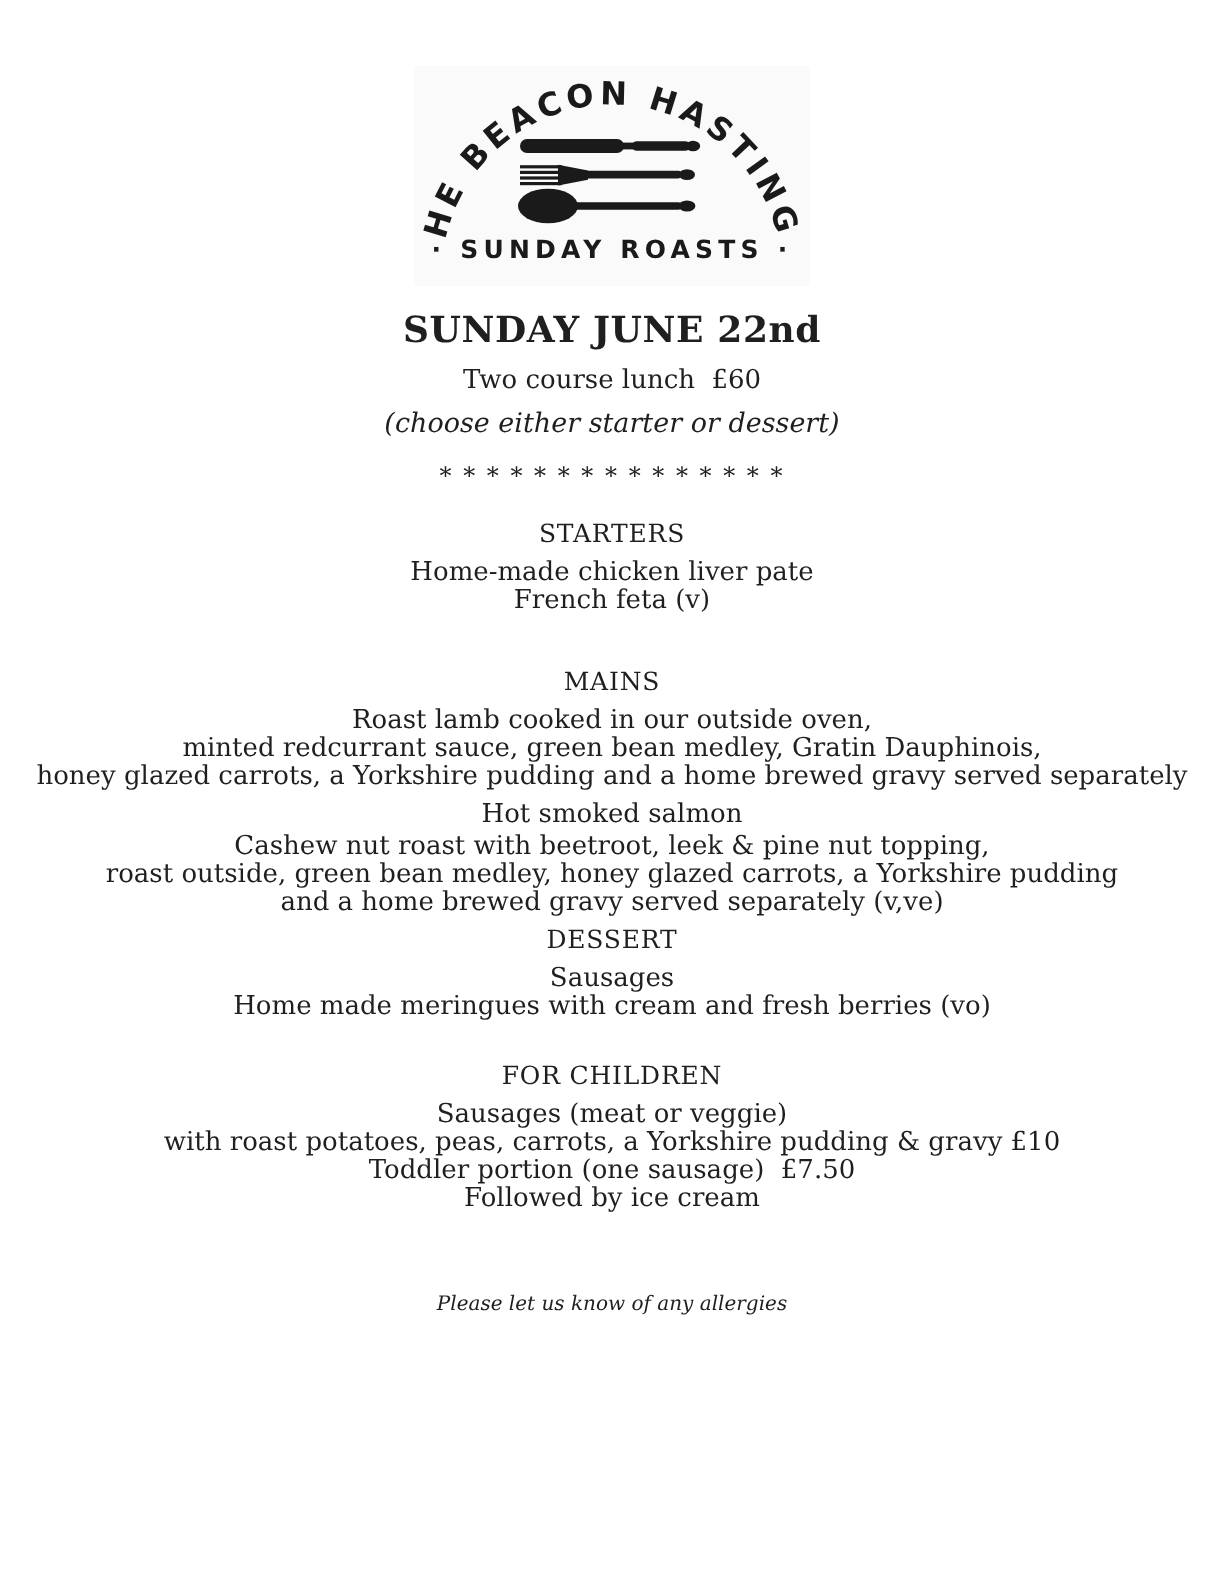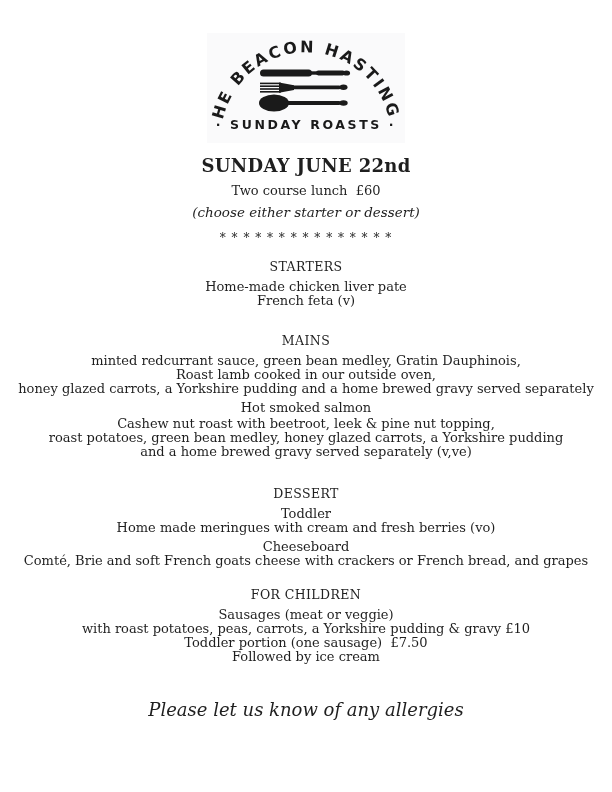--- a/index.html
+++ b/index.html
@@ -55,34 +55,34 @@
   
   .menu-section h3 {
     margin: 0 0 6px 0;
     font-size: 12.5px;
     line-height: 14px;
     font-weight: normal;
     letter-spacing: 0.4px;
   }
   .menu-section:nth-child(1) { margin-top: 15px; }
   .menu-section:nth-child(2) { margin-top: 26px; }
-  .menu-section:nth-child(3) { margin-top: 28px; }
+  .menu-section:nth-child(3) { margin-top: 4px; }
   .menu-section:nth-child(4) { margin-top: 20px; }
   .dish-group + .dish-group { margin-top: 5px; }
   .menu-section:nth-child(2) .dish-group:nth-of-type(3) { margin-top: 2px; }
   .menu-line {
     font-size: 13px;
     line-height: 14px;
     white-space: pre-wrap;
   }
 
   
   .allergy-note {
     margin-top: 39px;
-    font-size: 18px;
+    font-size: 10px;
     line-height: 14px;
     font-style: italic;
   }
 </style>
 </head>
 <body>
 
 <div class="menu-page">
 
   <div class="logo-box">
@@ -130,42 +130,38 @@
       <section class="menu-section">
         <h3>STARTERS</h3>
         <div class="dish-group">
           <div class="menu-line">Home-made chicken liver pate</div>
           <div class="menu-line">French feta (v)</div>
         </div>
       </section>
       <section class="menu-section">
         <h3>MAINS</h3>
         <div class="dish-group">
+          <div class="menu-line">Roast lamb cooked in our outside oven,</div>
           <div class="menu-line">minted redcurrant sauce, green bean medley, Gratin Dauphinois,</div>
-          <div class="menu-line">Roast lamb cooked in our outside oven,</div>
           <div class="menu-line">honey glazed carrots, a Yorkshire pudding and a home brewed gravy served separately</div>
         </div>
         <div class="dish-group">
           <div class="menu-line">Hot smoked salmon</div>
         </div>
         <div class="dish-group">
           <div class="menu-line">Cashew nut roast with beetroot, leek &amp; pine nut topping,</div>
-          <div class="menu-line">roast potatoes, green bean medley, honey glazed carrots, a Yorkshire pudding</div>
+          <div class="menu-line">roast outside, green bean medley, honey glazed carrots, a Yorkshire pudding</div>
           <div class="menu-line">and a home brewed gravy served separately (v,ve)</div>
         </div>
       </section>
       <section class="menu-section">
         <h3>DESSERT</h3>
         <div class="dish-group">
-          <div class="menu-line">Toddler</div>
+          <div class="menu-line">Sausages</div>
           <div class="menu-line">Home made meringues with cream and fresh berries (vo)</div>
-        </div>
-        <div class="dish-group">
-          <div class="menu-line">Cheeseboard</div>
-          <div class="menu-line">Comté, Brie and soft French goats cheese with crackers or French bread, and grapes</div>
         </div>
       </section>
       <section class="menu-section">
         <h3>FOR CHILDREN</h3>
         <div class="dish-group">
           <div class="menu-line">Sausages (meat or veggie)</div>
           <div class="menu-line">with roast potatoes, peas, carrots, a Yorkshire pudding &amp; gravy £10</div>
           <div class="menu-line">Toddler portion (one sausage)  £7.50</div>
           <div class="menu-line">Followed by ice cream</div>
         </div>

